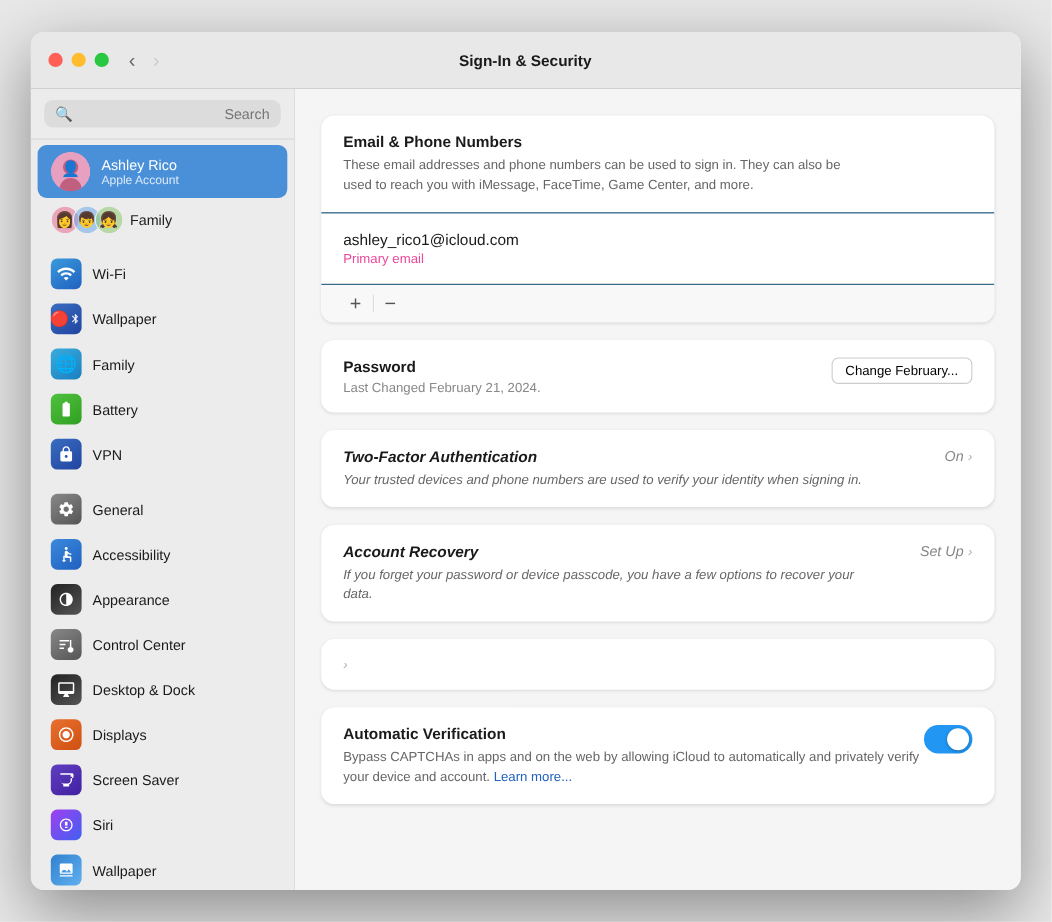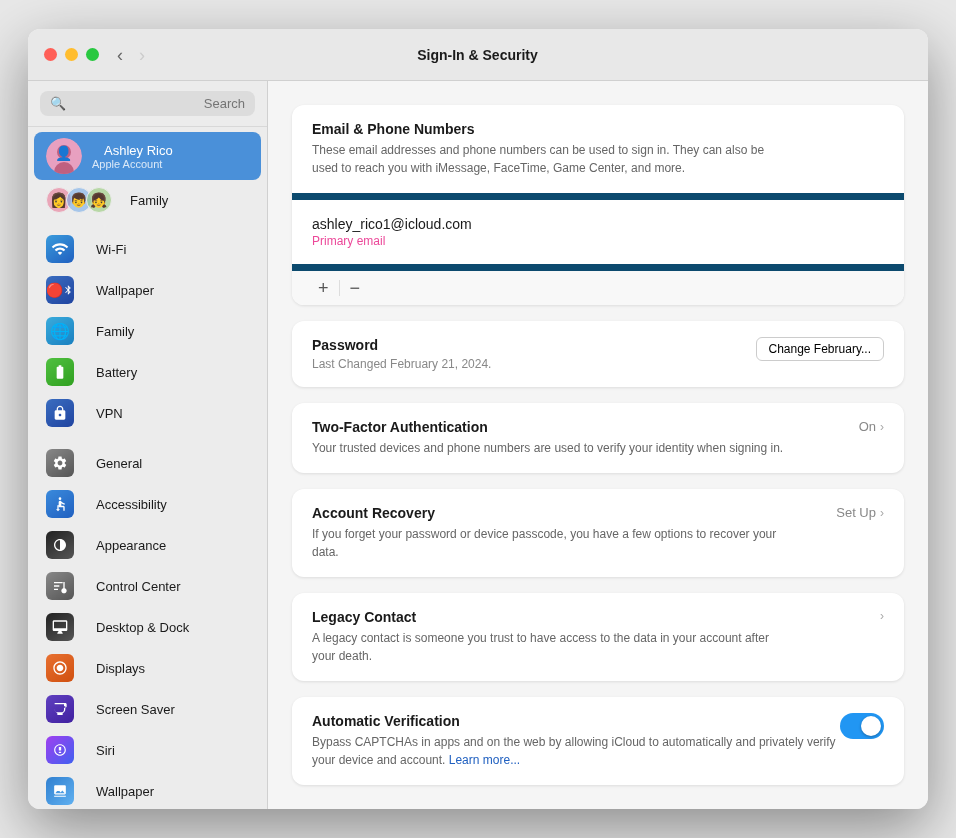--- a/index.html
+++ b/index.html
@@ -150,21 +150,20 @@
       flex-shrink: 0;
     }
     .item-text {
       display: flex;
       flex-direction: column;
     }
     .item-label {
       font-size: 13px;
       font-weight: 500;
       color: #1a1a1a;
-      margin-left: 12px;
     }
     .item-sublabel {
       font-size: 11px;
       color: #666;
     }
     .family-avatars {
       display: flex;
       margin-right: 2px;
     }
     .family-avatar {
@@ -188,21 +187,21 @@
     }
     .section-card {
       background: white;
       border-radius: 12px;
       margin-bottom: 16px;
       overflow: hidden;
       box-shadow: 0 1px 3px rgba(0,0,0,0.1);
     }
     .card-row {
       padding: 16px 20px;
-      border-bottom: 7px solid #0c4a6e;
+      border-bottom: 1px solid #0c4a6e;
     }
     .card-row:last-child {
       border-bottom: none;
     }
     .card-row-header {
       display: flex;
       justify-content: space-between;
       align-items: flex-start;
     }
     .row-title {
@@ -312,20 +311,21 @@
       color: #2060c0;
       text-decoration: none;
     }
     .auto-verify-desc {
       font-size: 12px;
       color: #666;
       line-height: 1.5;
     }
     .row-with-chevron {
       cursor: pointer;
+      font-style: italic;
     }
     
     .icon-wifi { background: linear-gradient(145deg, #3a9bdc, #2060c0); }
     .icon-bluetooth { background: linear-gradient(145deg, #3a6dc0, #2044a0); }
     .icon-network { background: linear-gradient(145deg, #3aabdc, #1a80c0); }
     .icon-battery { background: linear-gradient(145deg, #50c040, #30a020); }
     .icon-vpn { background: linear-gradient(145deg, #3a6dc0, #2044a0); }
     .icon-general { background: linear-gradient(145deg, #888, #555); }
     .icon-accessibility { background: linear-gradient(145deg, #3a8adc, #2060c0); }
     .icon-appearance { background: linear-gradient(145deg, #222, #555); }
@@ -563,24 +563,20 @@
               <span class="setup-label">Set Up</span>
               <span class="chevron">›</span>
             </div>
           </div>
         </div>
       </div>
 
       <div class="section-card">
         <div class="card-row row-with-chevron">
           <div class="card-row-header">
-            <div>
-              <div class="row-title">Legacy Contact</div>
-              <div class="row-description">A legacy contact is someone you trust to have access to the data in your account after your death.</div>
-            </div>
             <div class="row-right">
               <span class="chevron">›</span>
             </div>
           </div>
         </div>
       </div>
 
       <div class="section-card">
         <div class="card-row">
           <div class="card-row-header">

